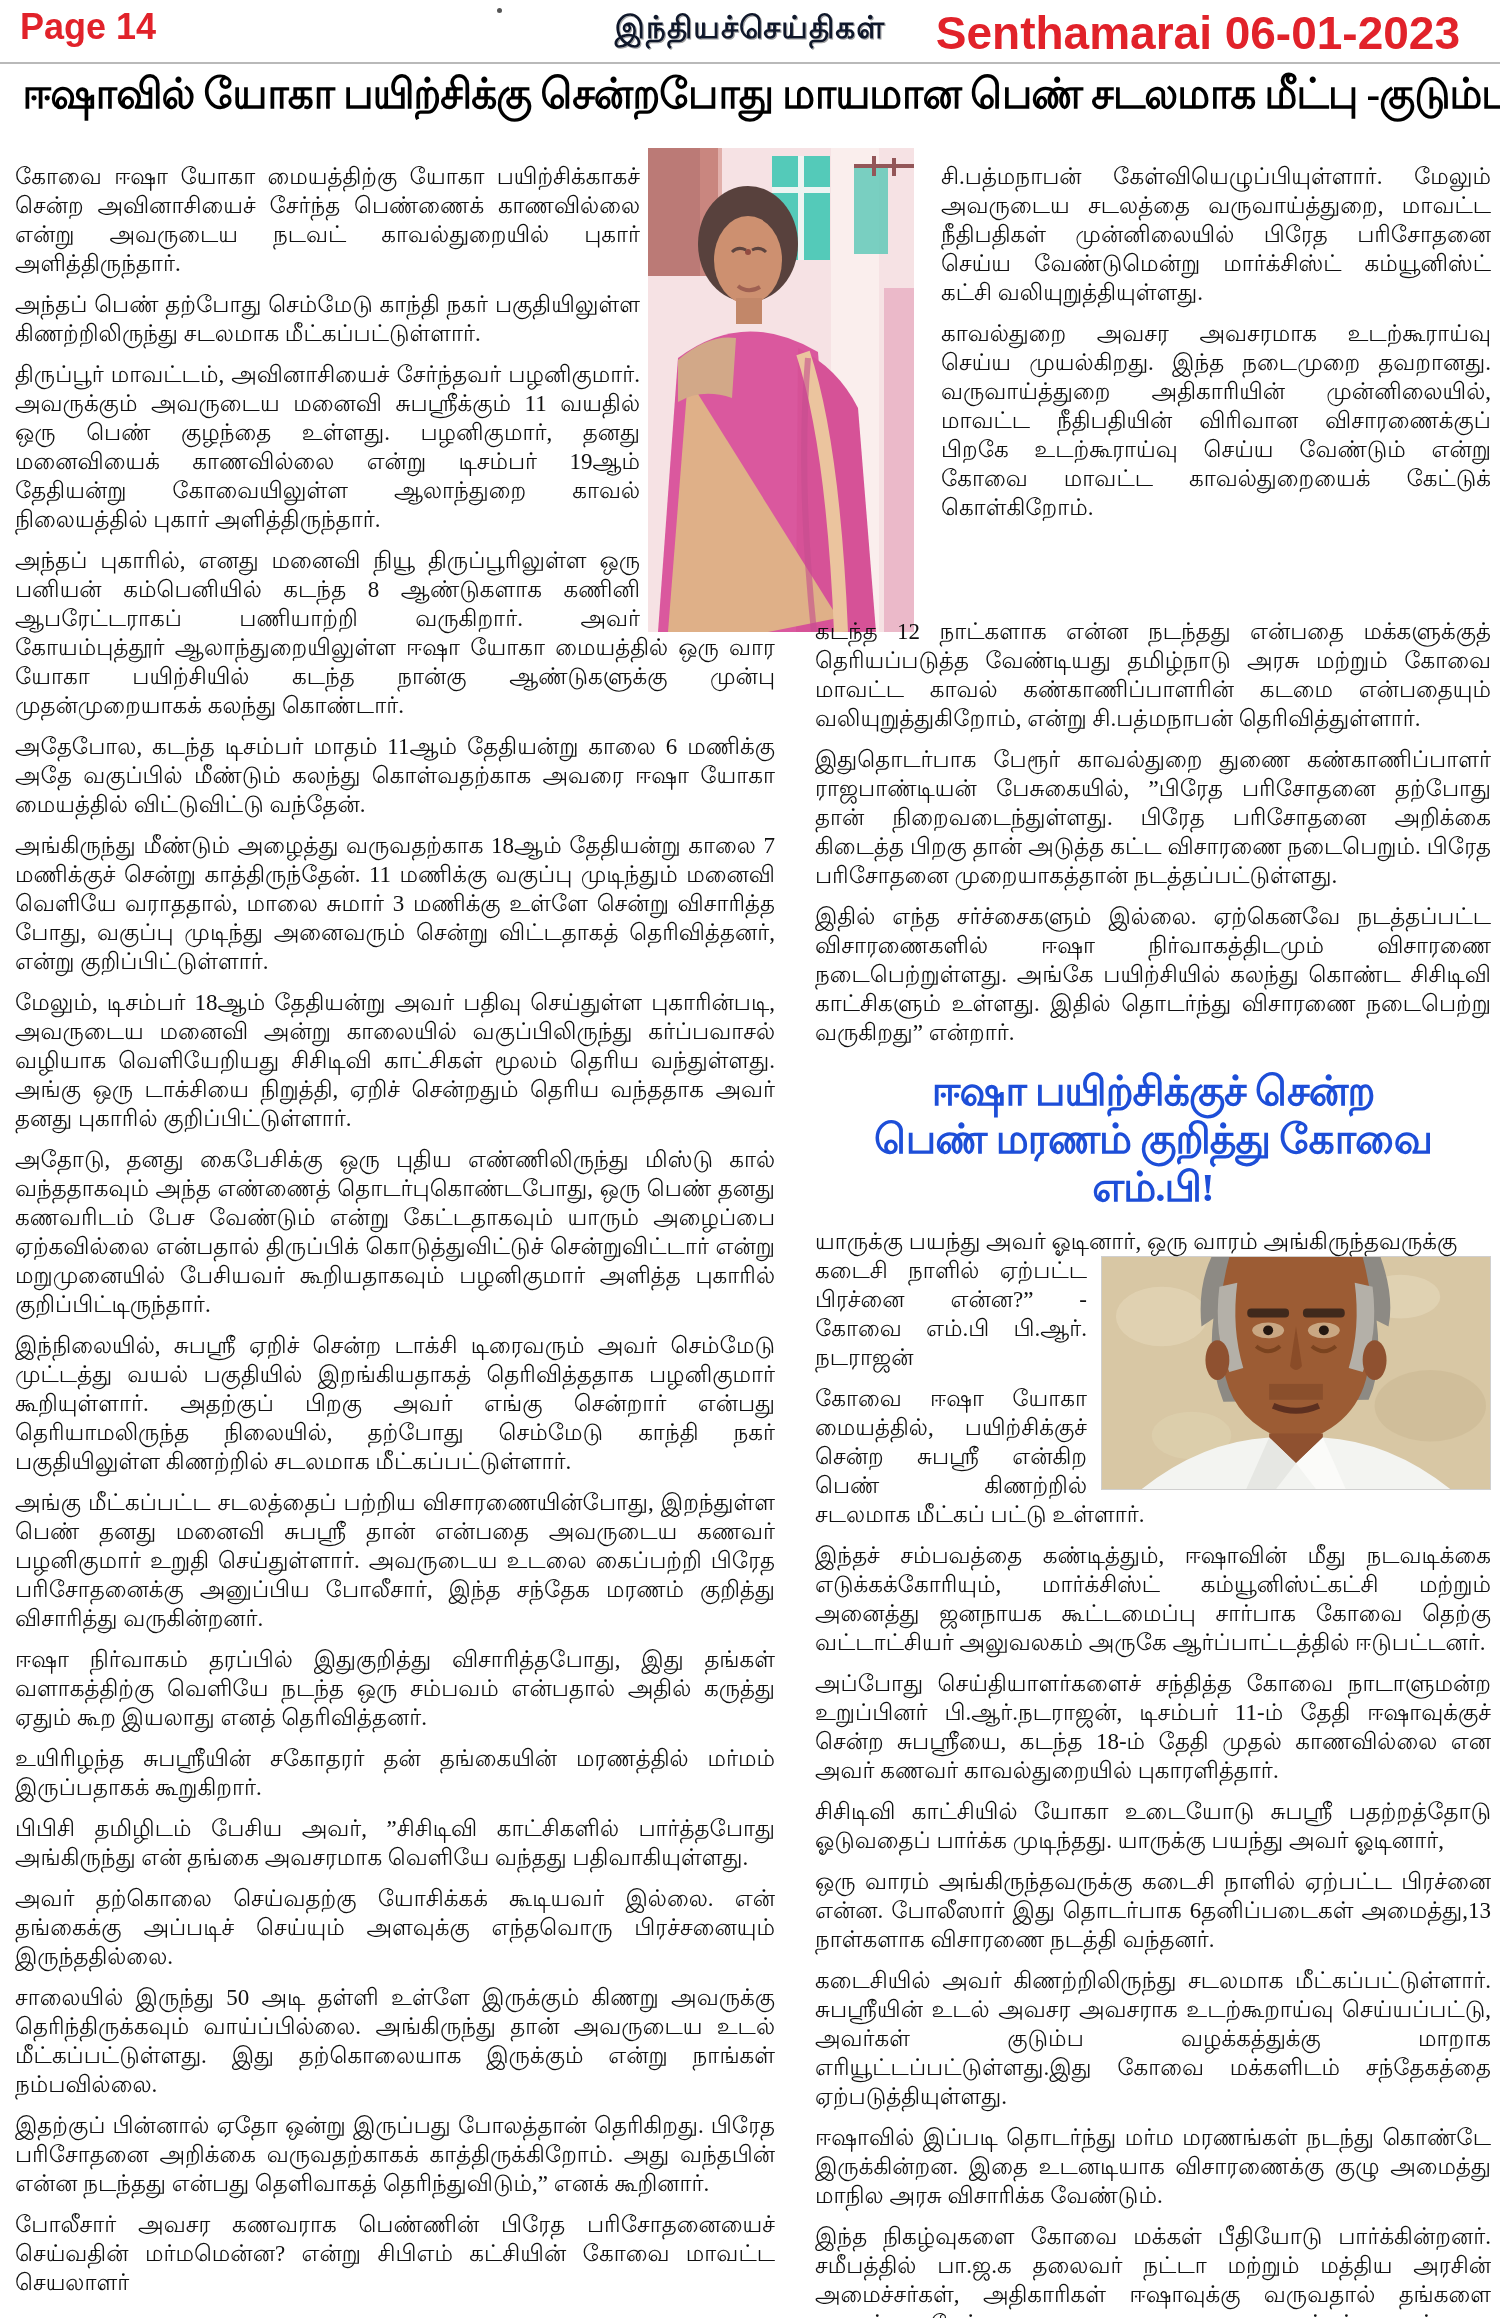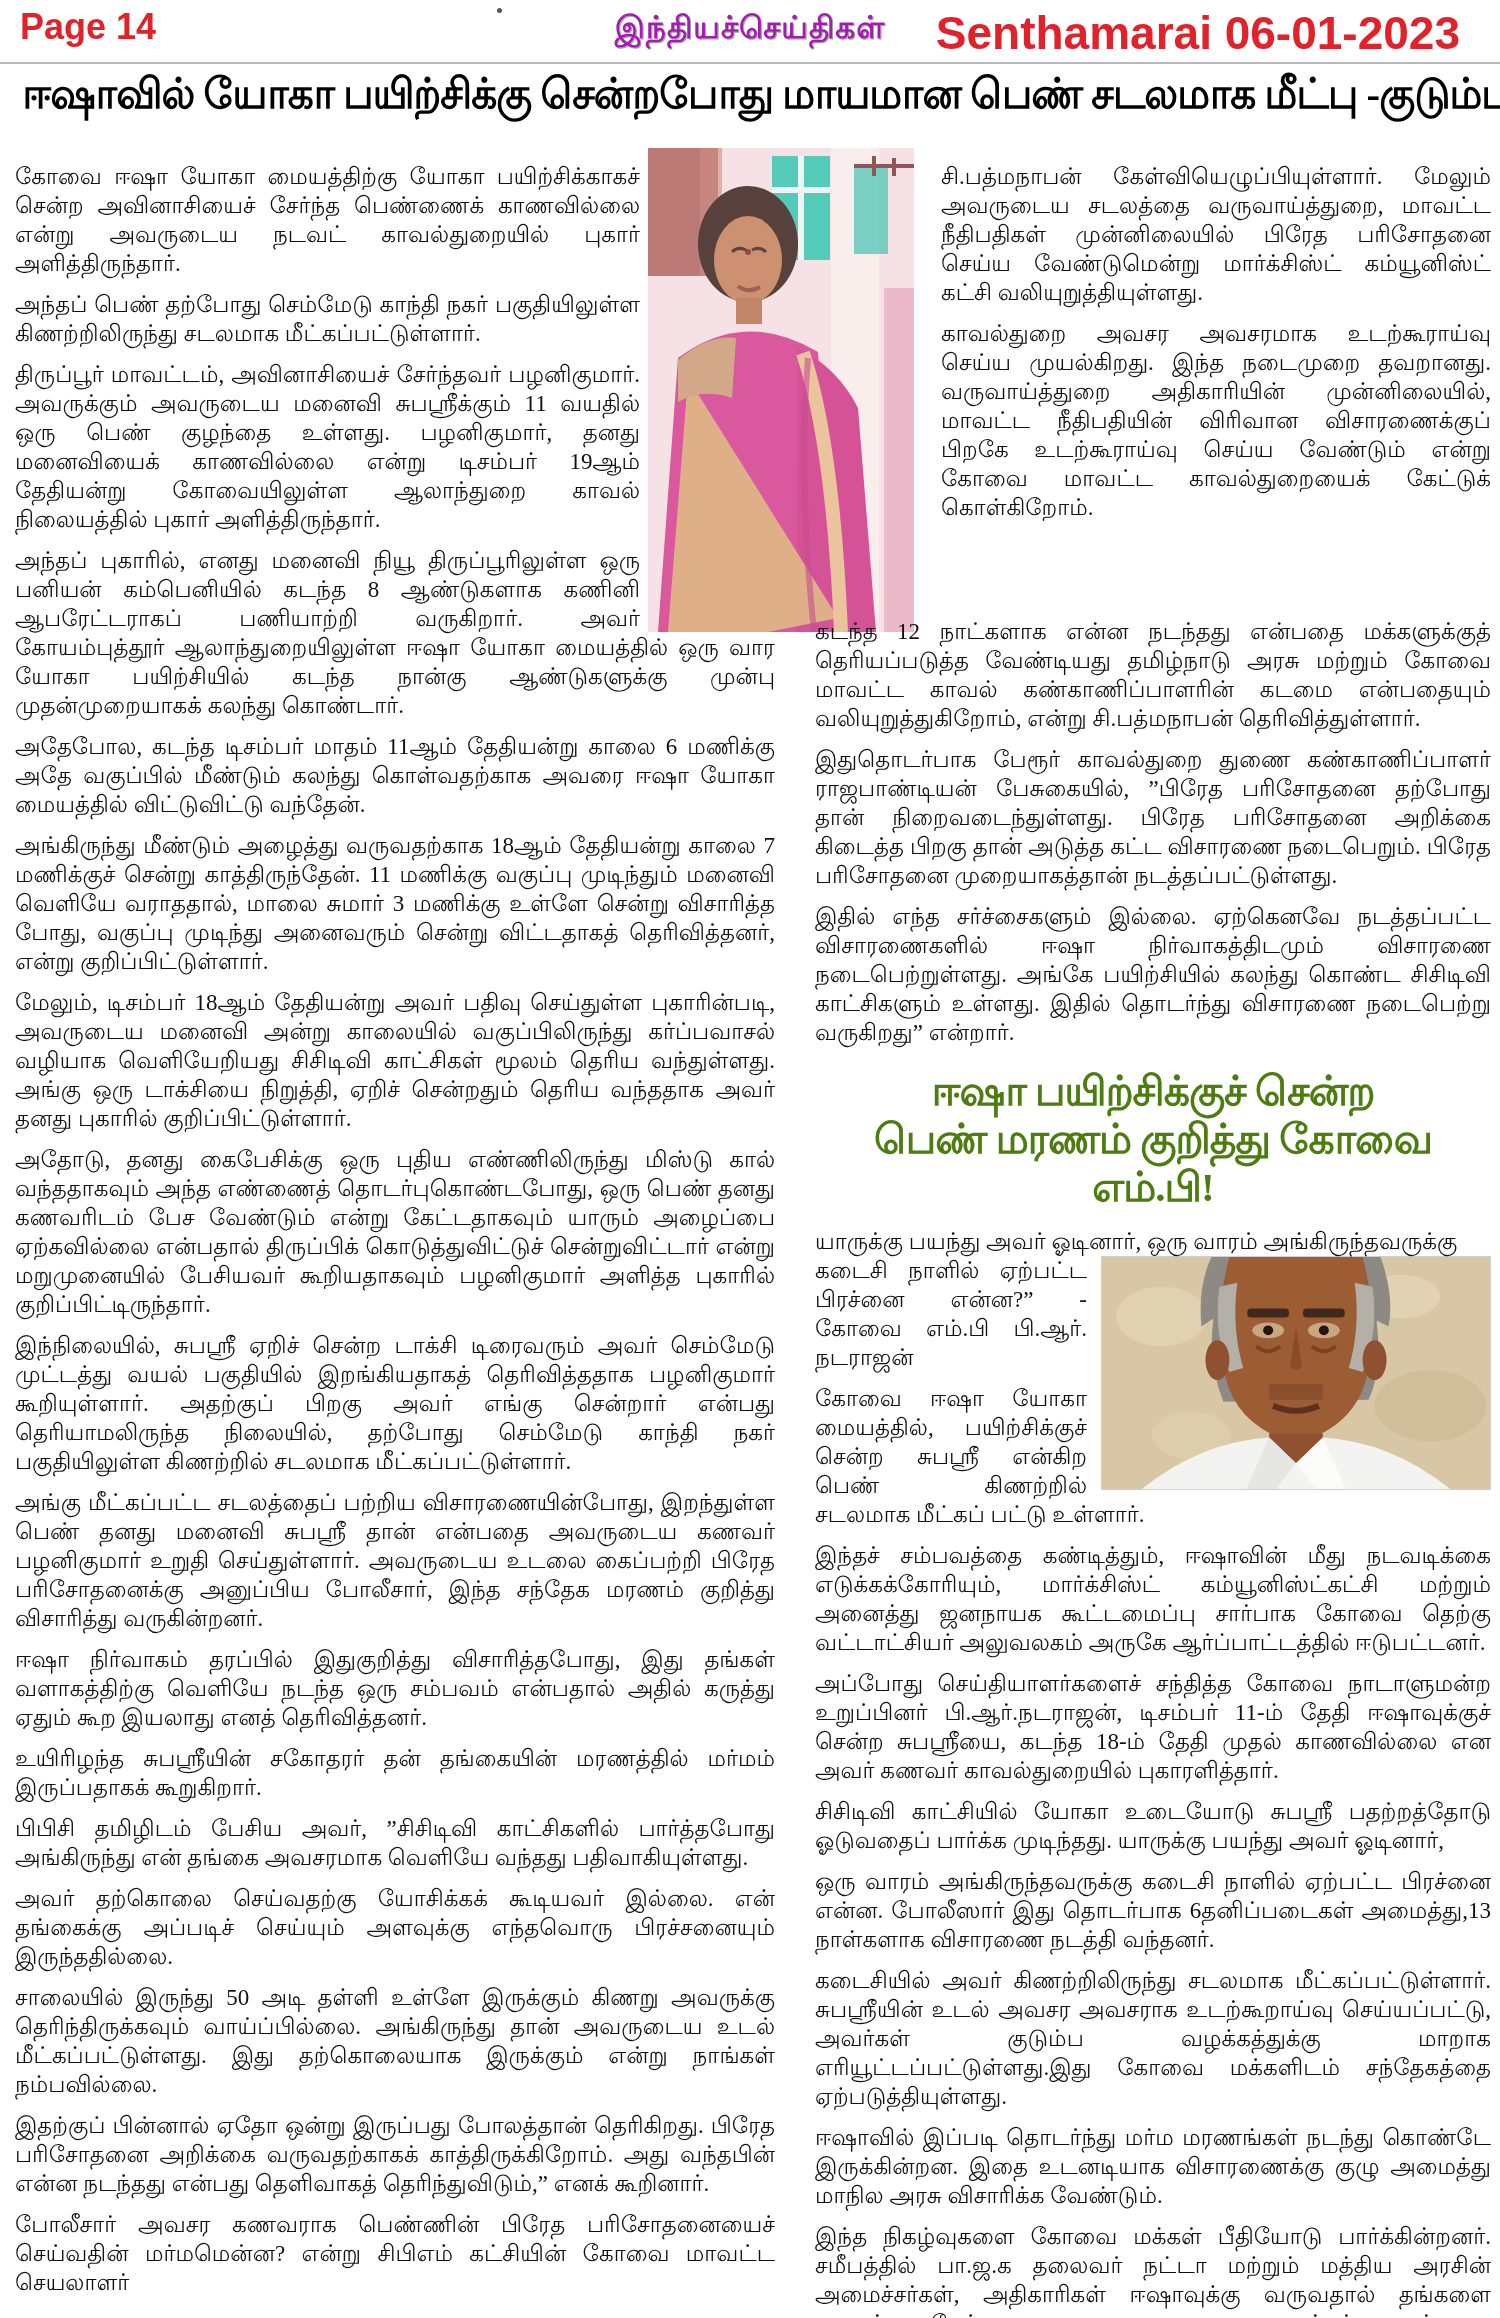--- a/index.html
+++ b/index.html
@@ -4,21 +4,21 @@
 <style>
   html,body{margin:0;padding:0;background:#fff;}
   .page{position:relative;width:1500px;height:2318px;background:#ffffff;overflow:hidden;
         font-family:"Liberation Serif",serif;color:#111;}
   
   .hdr{position:absolute;top:0;left:0;width:100%;height:51px;}
   .hdr .page-label{position:absolute;left:20px;top:6px;font-family:"Liberation Sans",sans-serif;
         font-weight:bold;font-size:36px;color:#e1222a;}
   .hdr .tiny-dot{position:absolute;left:497px;top:8px;width:5px;height:5px;border-radius:50%;background:#555;}
   .hdr .masthead{position:absolute;left:0;right:0;top:10px;text-align:center;
-        font-size:31px;font-weight:bold;color:#a21caf;letter-spacing:1px;
+        font-size:31px;font-weight:bold;color:#0f172a;letter-spacing:1px;
         text-shadow:0 0 1px #fff, 1px 1px 0 #9a9a9a;}
   .hdr .brand-date{position:absolute;right:40px;top:6px;font-family:"Liberation Sans",sans-serif;
         font-weight:bold;font-size:46px;color:#e1222a;}
   .hdr-rule{position:absolute;top:62px;left:0;width:100%;height:2px;background:#b9b9b9;}
   
   .headline{position:absolute;top:68px;left:0;width:100%;text-align:center;
         font-size:42px;line-height:52px;font-weight:bold;color:#000;
         letter-spacing:-1px;transform:scaleX(0.97);transform-origin:center;white-space:nowrap;}
   
   .body-region{position:absolute;top:148px;left:0;right:0;bottom:0;overflow:hidden;}
@@ -27,21 +27,21 @@
   .col-right{left:815px;width:676px;}
   .col p{margin:0 0 12px 0;font-size:23px;line-height:29px;text-align:justify;}
   .wrap-spacer-right{float:right;width:135px;height:470px;}
   .wrap-spacer-left{float:left;width:126px;height:455px;}
   
   .photo-woman{position:absolute;left:648px;top:0;width:266px;height:484px;overflow:hidden;}
   .photo-man{float:right;width:390px;height:234px;margin:0 0 10px 14px;
         border:1px solid #cfcfcf;box-sizing:border-box;overflow:hidden;}
   .photo-woman svg,.photo-man svg{display:block;width:100%;height:100%;}
   
-  .subhead{margin:20px 0 16px 0;text-align:center;font-weight:bold;color:#4d7c0f;
+  .subhead{margin:20px 0 16px 0;text-align:center;font-weight:bold;color:#1d4ed8;
         font-size:41px;line-height:48px;letter-spacing:-1px;}
   .clear{clear:both;}
 </style>
 </head>
 <body>
 
 <div class="page">
 
   <div class="hdr">
     <div class="page-label">Page 14</div>

